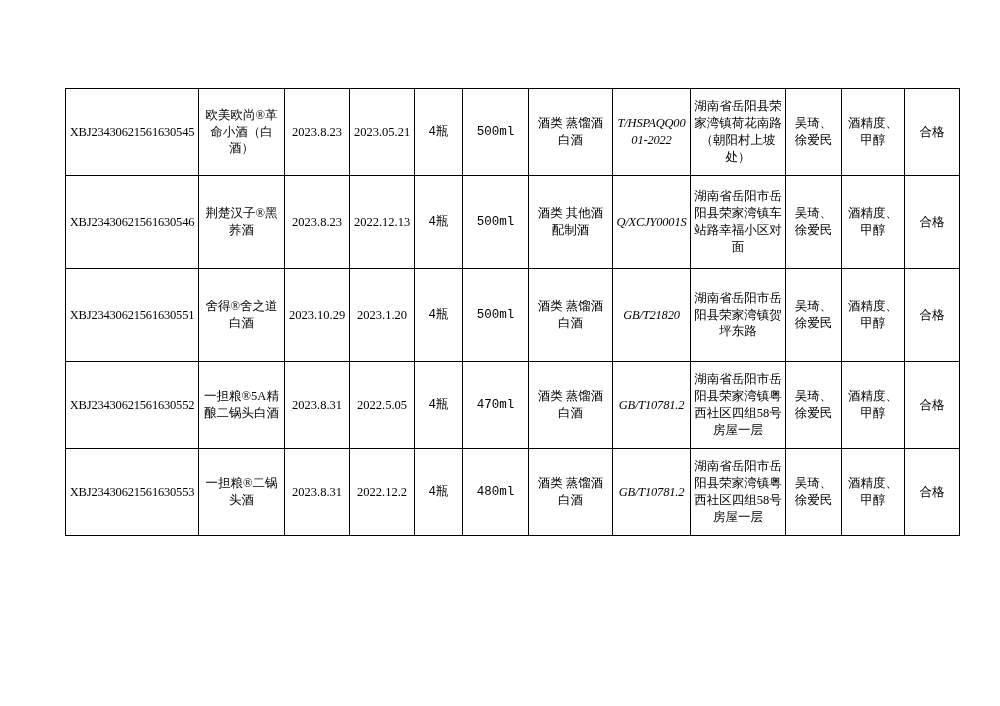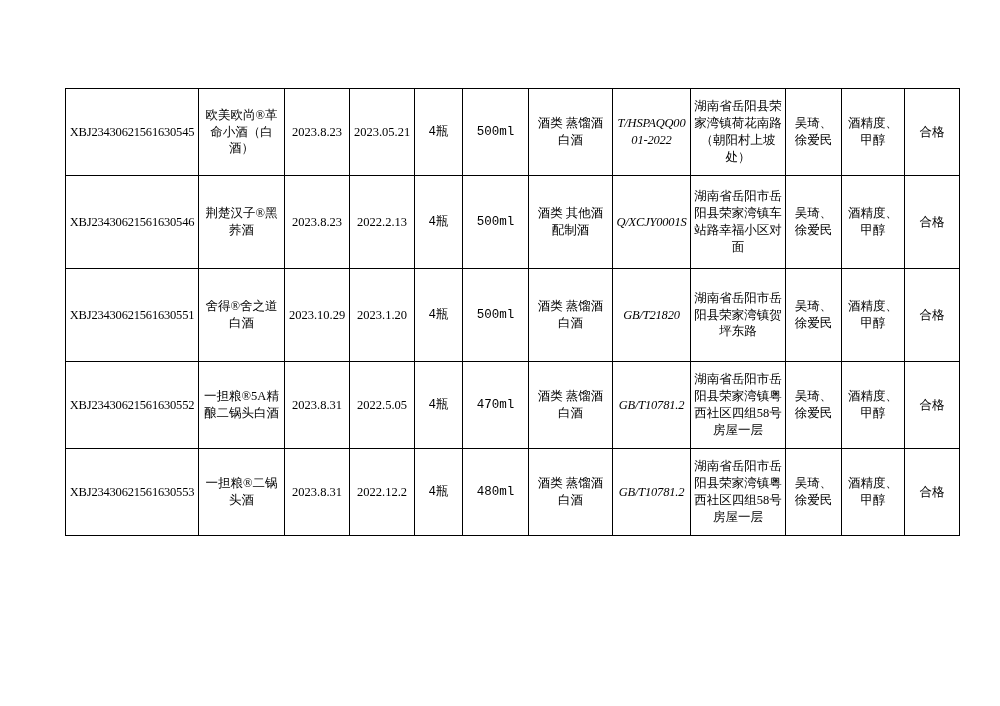--- a/index.html
+++ b/index.html
@@ -123,21 +123,21 @@
           <td class="cell-std">T/HSPAQQ0001-2022</td>
           <td class="cell-addr">湖南省岳阳县荣家湾镇荷花南路（朝阳村上坡处）</td>
           <td class="cell-insp">吴琦、徐爱民</td>
           <td class="cell-items">酒精度、甲醇</td>
           <td class="cell-result">合格</td>
         </tr>
         <tr class="row-h2">
           <td class="cell-code">XBJ23430621561630546</td>
           <td class="cell-name">荆楚汉子®黑荞酒</td>
           <td class="cell-date">2023.8.23</td>
-          <td class="cell-date">2022.2.13</td>
+          <td class="cell-date">2022.12.13</td>
           <td class="cell-qty">4瓶</td>
           <td class="cell-spec">500ml</td>
           <td class="cell-cat">酒类  其他酒  配制酒</td>
           <td class="cell-std">Q/XCJY0001S</td>
           <td class="cell-addr">湖南省岳阳市岳阳县荣家湾镇车站路幸福小区对面</td>
           <td class="cell-insp">吴琦、徐爱民</td>
           <td class="cell-items">酒精度、甲醇</td>
           <td class="cell-result">合格</td>
         </tr>
         <tr class="row-h2">

